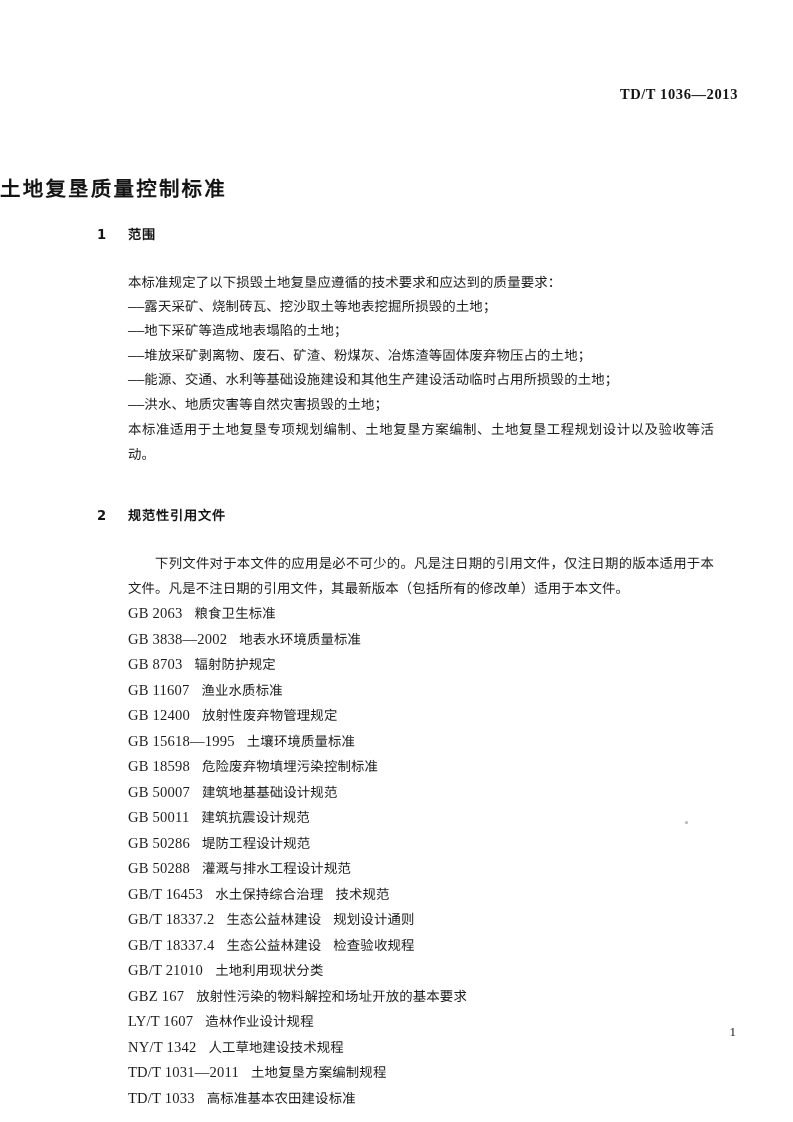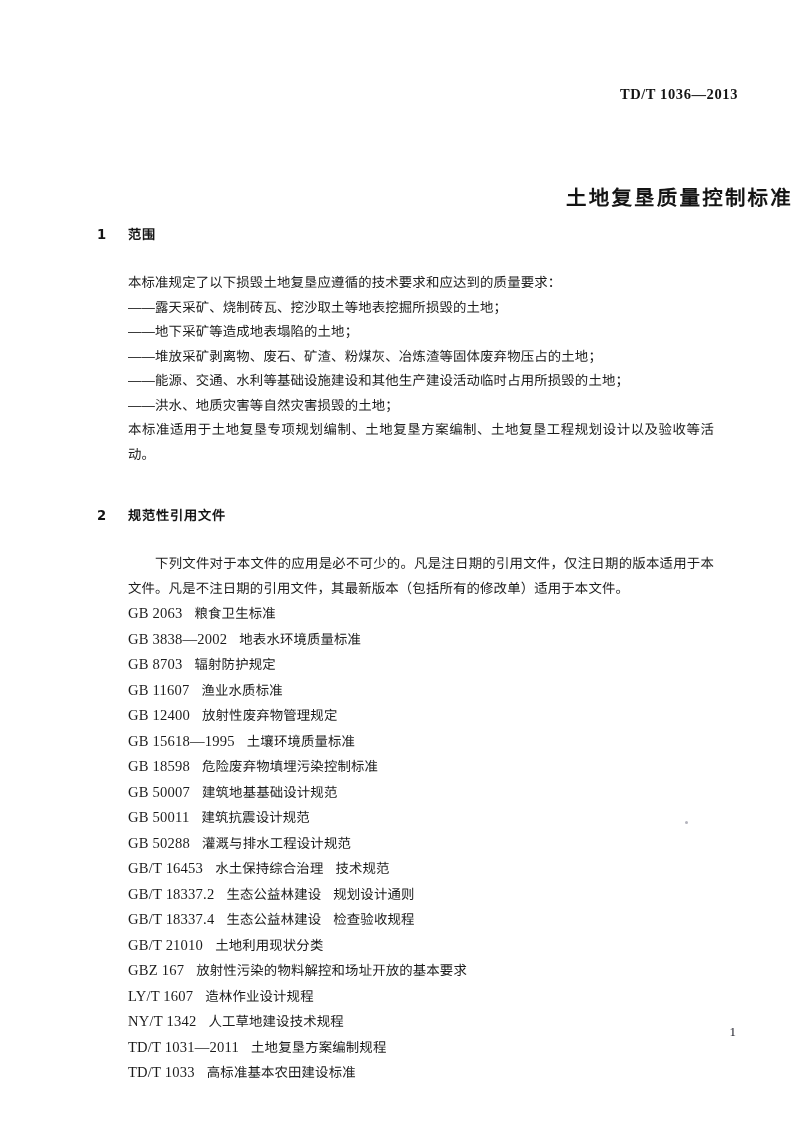--- a/index.html
+++ b/index.html
@@ -29,24 +29,24 @@
     font-weight: bold;
     font-size: 14.5px;
     letter-spacing: 0.6px;
     color: #141414;
     white-space: nowrap;
   }
 
   
   .doc-title {
     position: absolute;
-    top: 167px;
+    top: 158px;
     left: 0;
     width: 793px;
-    text-align: right;
+    text-align: left;
     font-family: "DejaVu Sans", "Liberation Sans", sans-serif;
     font-weight: bold;
     font-size: 20.5px;
     letter-spacing: 2.2px;
     color: #141414;
   }
 
   
   .content {
     position: absolute;
@@ -93,21 +93,21 @@
     text-align-last: left;
   }
 
   
   .dash-list {
     list-style: none;
     margin: 0;
     padding: 0;
   }
   .dash-item {
-    font-family: Liberation Sans, sans-serif;
+    font-family: Liberation Mono, monospace;
     font-size: 13.4px;
     line-height: 24.5px;
     letter-spacing: 0.15px;
     color: #1b1b1b;
     white-space: nowrap;
   }
 
   
   .ref-list {
     list-style: none;
@@ -221,20 +221,23 @@
         <li class="ref-item">
           <span class="ref-code">GB 18598</span><span class="ref-name">危险废弃物填埋污染控制标准</span>
         </li>
         <li class="ref-item">
           <span class="ref-code">GB 50007</span><span class="ref-name">建筑地基基础设计规范</span>
         </li>
         <li class="ref-item">
           <span class="ref-code">GB 50011</span><span class="ref-name">建筑抗震设计规范</span>
         </li>
         <li class="ref-item">
+          <span class="ref-code">GB 50286</span><span class="ref-name">堤防工程设计规范</span>
+        </li>
+        <li class="ref-item">
           <span class="ref-code">GB 50288</span><span class="ref-name">灌溉与排水工程设计规范</span>
         </li>
         <li class="ref-item">
           <span class="ref-code">GB/T 16453</span><span class="ref-name">水土保持综合治理</span><span class="ref-name name-part2">技术规范</span>
         </li>
         <li class="ref-item">
           <span class="ref-code">GB/T 18337.2</span><span class="ref-name">生态公益林建设</span><span class="ref-name name-part2">规划设计通则</span>
         </li>
         <li class="ref-item">
           <span class="ref-code">GB/T 18337.4</span><span class="ref-name">生态公益林建设</span><span class="ref-name name-part2">检查验收规程</span>

